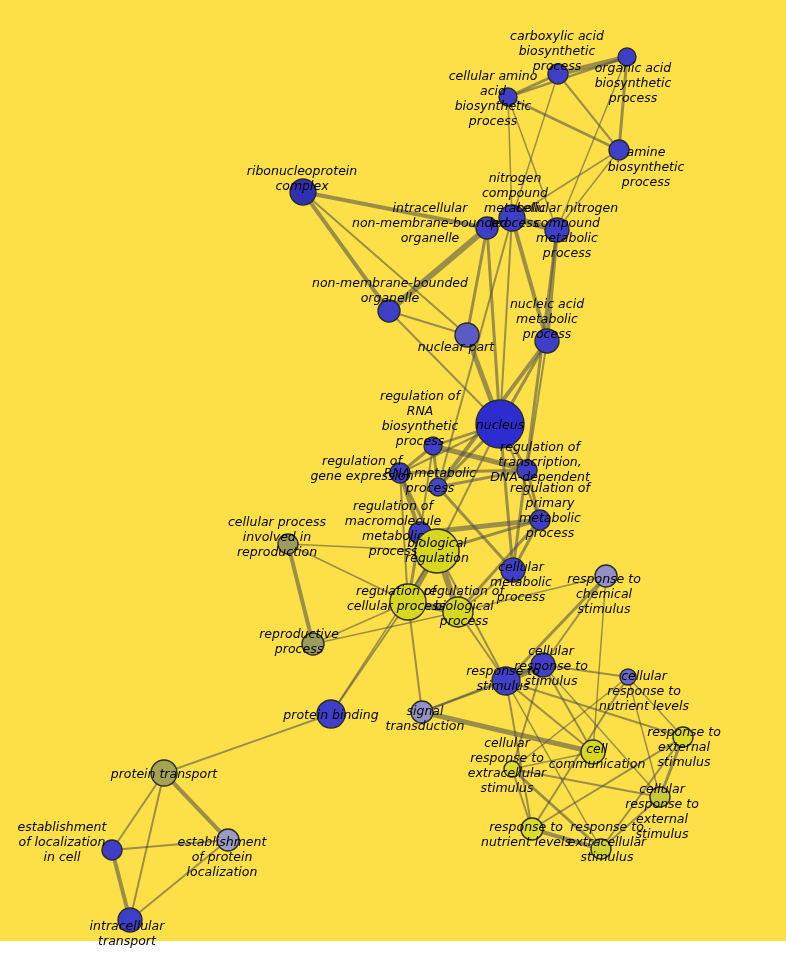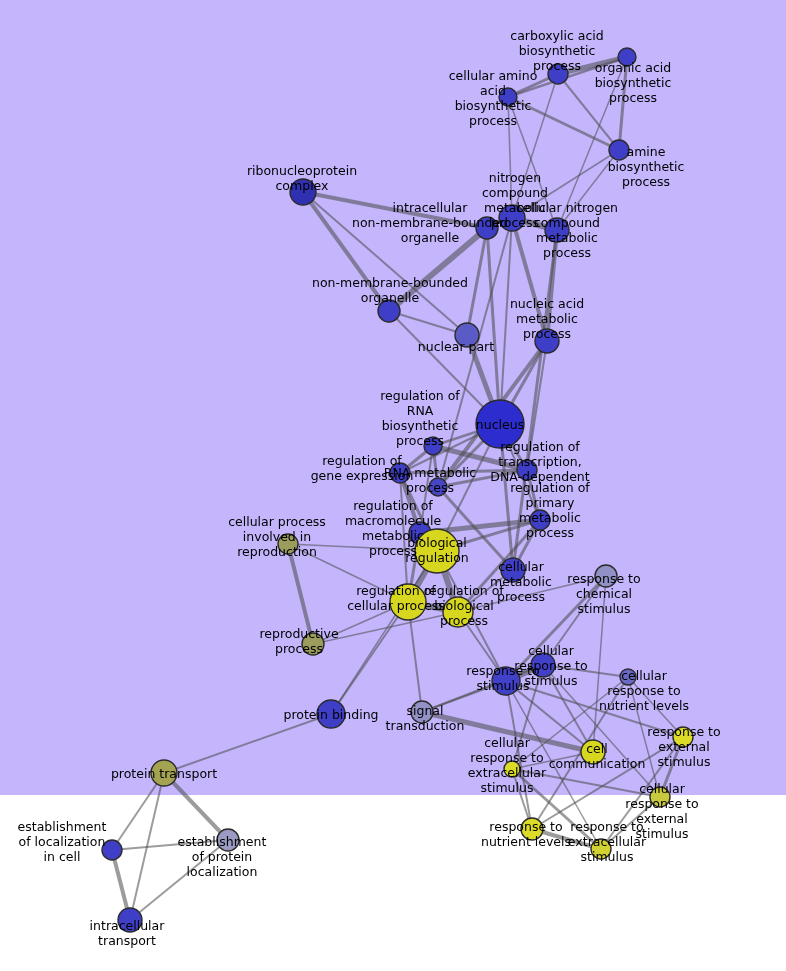--- a/index.html
+++ b/index.html
@@ -6,22 +6,23 @@
     margin: 0;
     padding: 0;
     background: #ffffff;
     width: 786px;
     height: 971px;
     overflow: hidden;
     font-family: "DejaVu Sans", sans-serif;
   }
   #network-wrap {
     width: 786px;
-    height: 795px;
-    background: #c4b5fd;
+    height: 941px;
+    background: #fde047;
+    font-style: italic;
   }
   svg {
     display: block;
   }
   text {
     font-family: "DejaVu Sans", sans-serif;
     font-size: 12.5px;
     fill: #000000;
   }
   circle {

